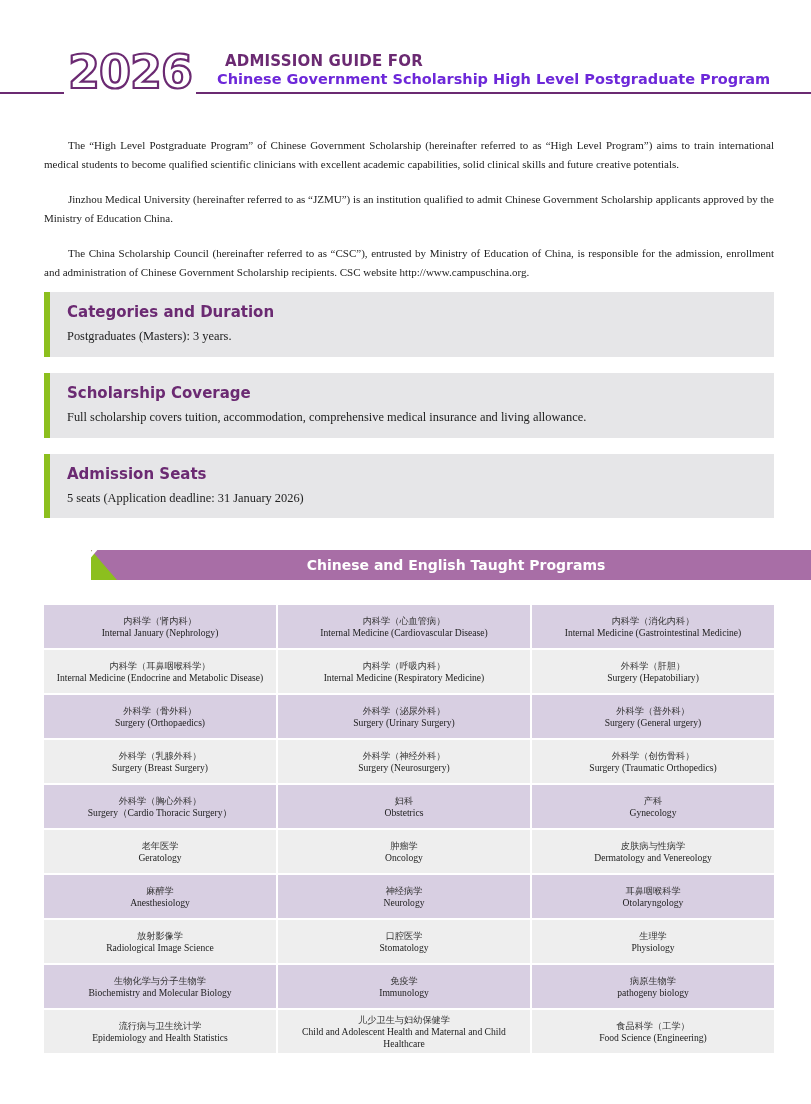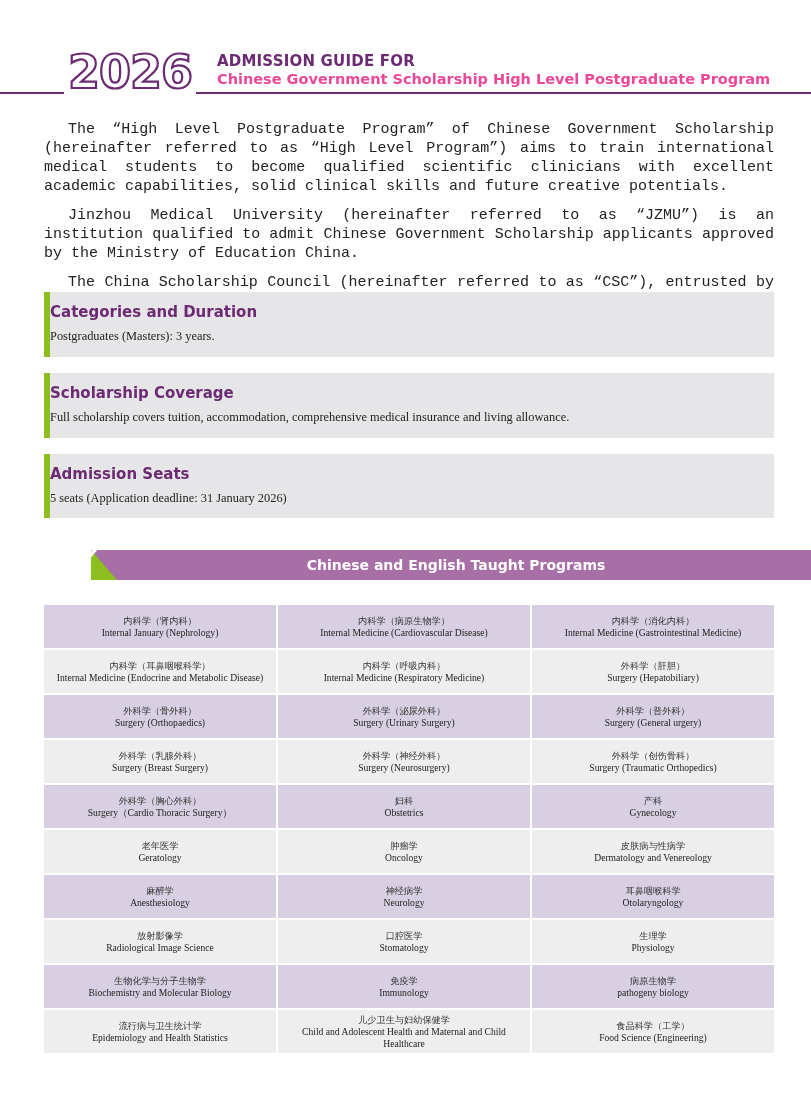--- a/index.html
+++ b/index.html
@@ -3,27 +3,27 @@
 <meta charset="utf-8">
 <style>
   html, body { margin: 0; padding: 0; background: #ffffff; }
   body { width: 811px; height: 1104px; position: relative; overflow: hidden; font-family: "Liberation Serif", serif; color: #222; }
 
   .header { position: absolute; left: 0; top: 40px; width: 811px; height: 60px; }
   .header .rule { position: absolute; left: 0; top: 52px; width: 811px; height: 2px; background: #6b2a72; }
   .logo { position: absolute; left: 64px; top: 6px; width: 132px; height: 50px; }
   .logo svg { width: 100%; height: 100%; }
   .title-wrap { position: absolute; left: 217px; top: 12px; }
-  .title-1 { font-family: "DejaVu Sans", sans-serif; font-weight: bold; font-size: 15px; color: #6b2a72; line-height: 18px; letter-spacing: 0.2px; }
-  .title-2 { font-family: "DejaVu Sans", sans-serif; font-weight: bold; font-size: 14.5px; color: #ec4899; line-height: 18px; }
+  .title-1 { font-family: "DejaVu Sans", sans-serif; font-weight: bold; font-size: 15px; color: #6b2a72; line-height: 18px; letter-spacing: 0.2px; margin-left: 8px; }
+  .title-2 { font-family: "DejaVu Sans", sans-serif; font-weight: bold; font-size: 14.5px; color: #6d28d9; line-height: 18px; }
 
   .intro { position: absolute; left: 44px; top: 120px; width: 730px; }
-  .intro p { margin: 0 0 10px 0; font-size: 15px; line-height: 19px; text-align: justify; text-indent: 24px; font-family: Liberation Mono, monospace; }
-
-  .section { position: absolute; left: 44px; width: 730px; background: #e6e6e8; border-left: 6px solid #8cbf1e; box-sizing: border-box; }
+  .intro p { margin: 16px 0 10px 0; font-size: 11px; line-height: 19px; text-align: justify; text-indent: 24px; }
+
+  .section { position: absolute; left: 44px; width: 730px; background: #e6e6e8; border-left: 6px solid #8cbf1e; box-sizing: border-box; padding-left: 17px; }
   .section h2 { margin: 0; padding-top: 10px; font-family: "DejaVu Sans", sans-serif; font-weight: bold; font-size: 15px; color: #6b2a72; line-height: 20px; }
   .section .body { font-size: 12.4px; margin-top: 6px; line-height: 16px; }
   #sec-0 { top: 292px; height: 65px; }
   #sec-1 { top: 373px; height: 65px; }
   #sec-2 { top: 454px; height: 64px; }
 
   .banner { position: absolute; left: 44px; top: 550px; width: 730px; height: 30px; background: #a86ea6; overflow: hidden; margin-left: 47px; }
   .banner .green { position: absolute; left: 0; top: 0; width: 0; height: 0; border-style: solid; border-width: 30px 0 0 26px; border-color: transparent transparent transparent #8cbf1e; }
   .banner .white { position: absolute; left: 3px; top: -2px; width: 5px; height: 44px; background: #fff; transform: skewX(-40deg); transform-origin: top left; }
   .banner .label { position: absolute; left: 0; right: 0; top: 0; line-height: 30px; text-align: center; color: #ffffff; font-family: "DejaVu Sans", sans-serif; font-weight: bold; font-size: 14px; }
@@ -85,21 +85,21 @@
       <col class="col2">
       <col class="col3">
     </colgroup>
   <tbody id="programs-body">
       <tr class="odd">
         <td>
           <span class="zh">内科学（肾内科）</span>
           <span class="en">Internal January (Nephrology)</span>
         </td>
         <td>
-          <span class="zh">内科学（病原生物学）</span>
+          <span class="zh">内科学（心血管病）</span>
           <span class="en">Internal Medicine (Cardiovascular Disease)</span>
         </td>
         <td>
           <span class="zh">内科学（消化内科）</span>
           <span class="en">Internal Medicine (Gastrointestinal Medicine)</span>
         </td>
       </tr>
       <tr class="even">
         <td>
           <span class="zh">内科学（耳鼻咽喉科学）</span>

